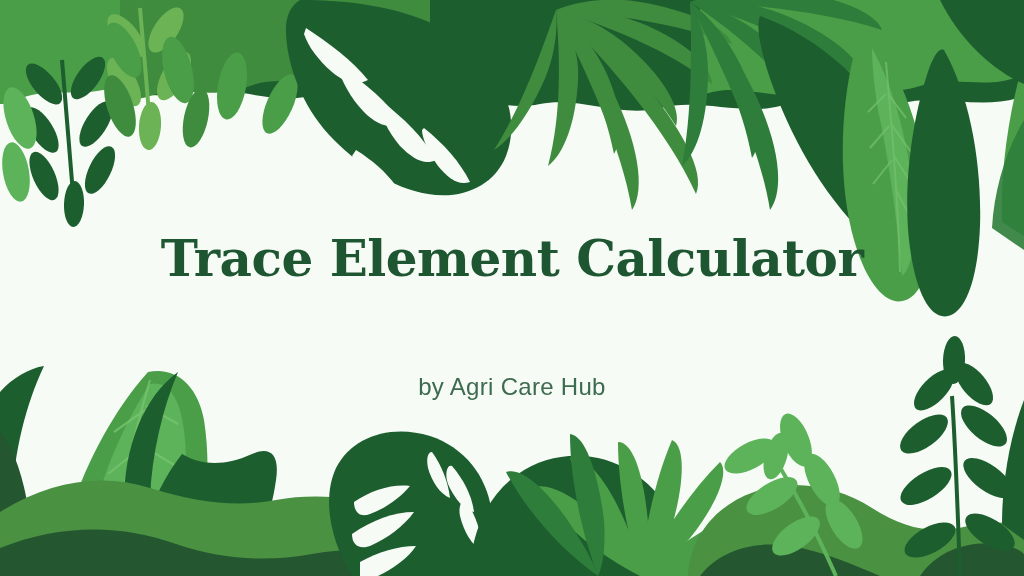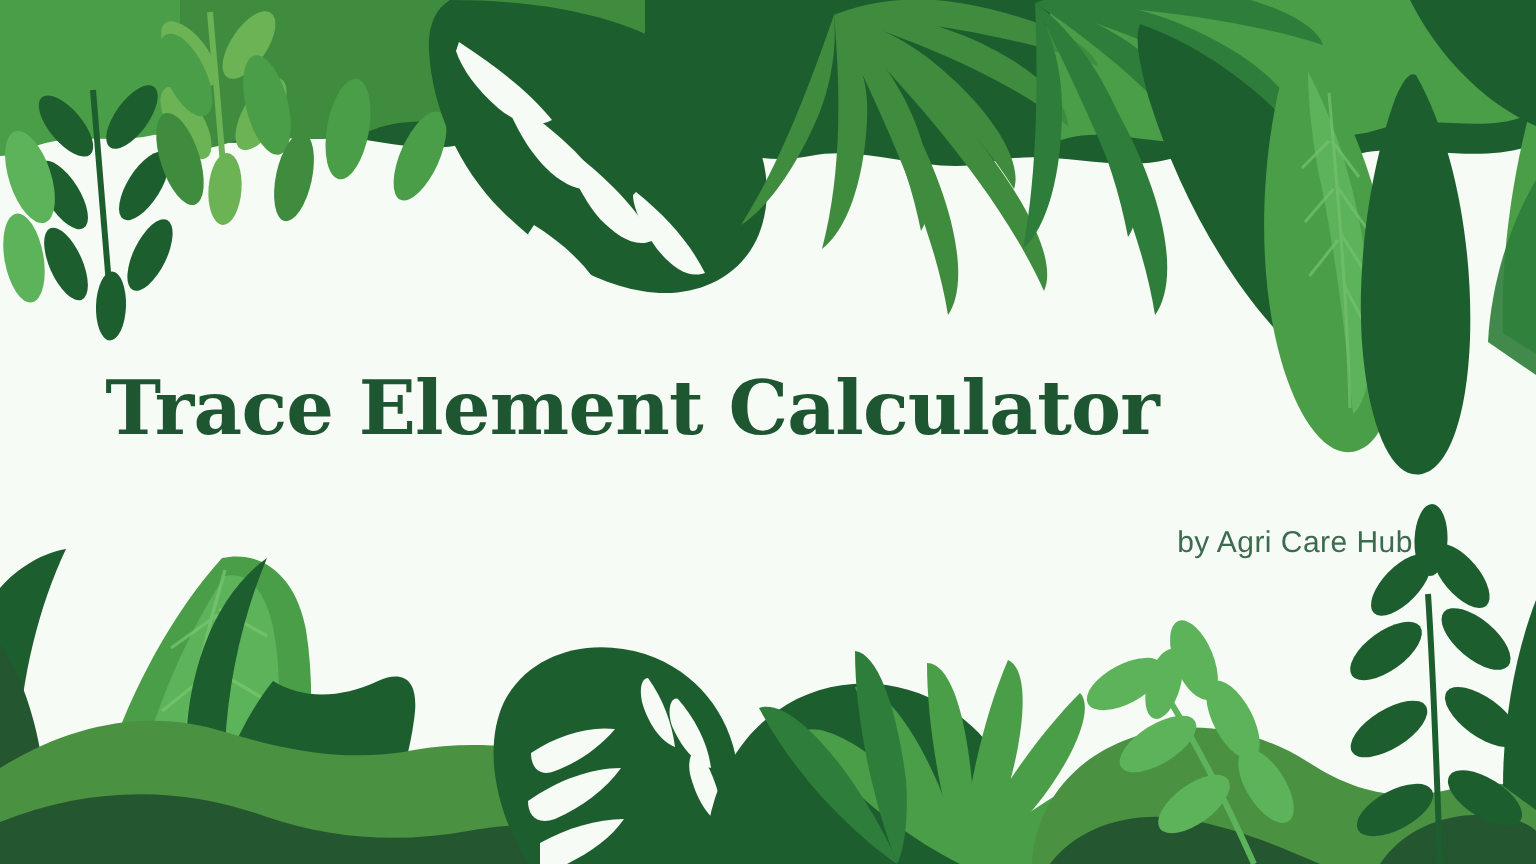--- a/index.html
+++ b/index.html
@@ -28,44 +28,44 @@
     height: 576px;
     pointer-events: none;
   }
   .content {
     position: absolute;
     left: 0;
     top: 0;
     width: 1024px;
     height: 576px;
     display: flex;
-    flex-direction: row;
+    flex-direction: column;
     align-items: center;
     justify-content: center;
   }
   #title {
     font-family: "DejaVu Serif", "Liberation Serif", serif;
     font-weight: bold;
     font-size: 50px;
     letter-spacing: -0.5px;
     line-height: 1;
     color: #1e5631;
     margin: 0;
     text-align: center;
     white-space: nowrap;
     transform: translateY(-16px);
   }
   #subtitle {
     font-family: "Liberation Sans", "DejaVu Sans", sans-serif;
     font-weight: 400;
-    font-size: 20px;
+    font-size: 24px;
     letter-spacing: 0.3px;
     line-height: 1;
     color: #3d6b4f;
-    margin: 12px;
+    margin: 1px;
     text-align: center;
     white-space: nowrap;
     transform: translateY(74px);
   }
 </style>
 </head>
 <body>
 
 <div id="slide">
 

